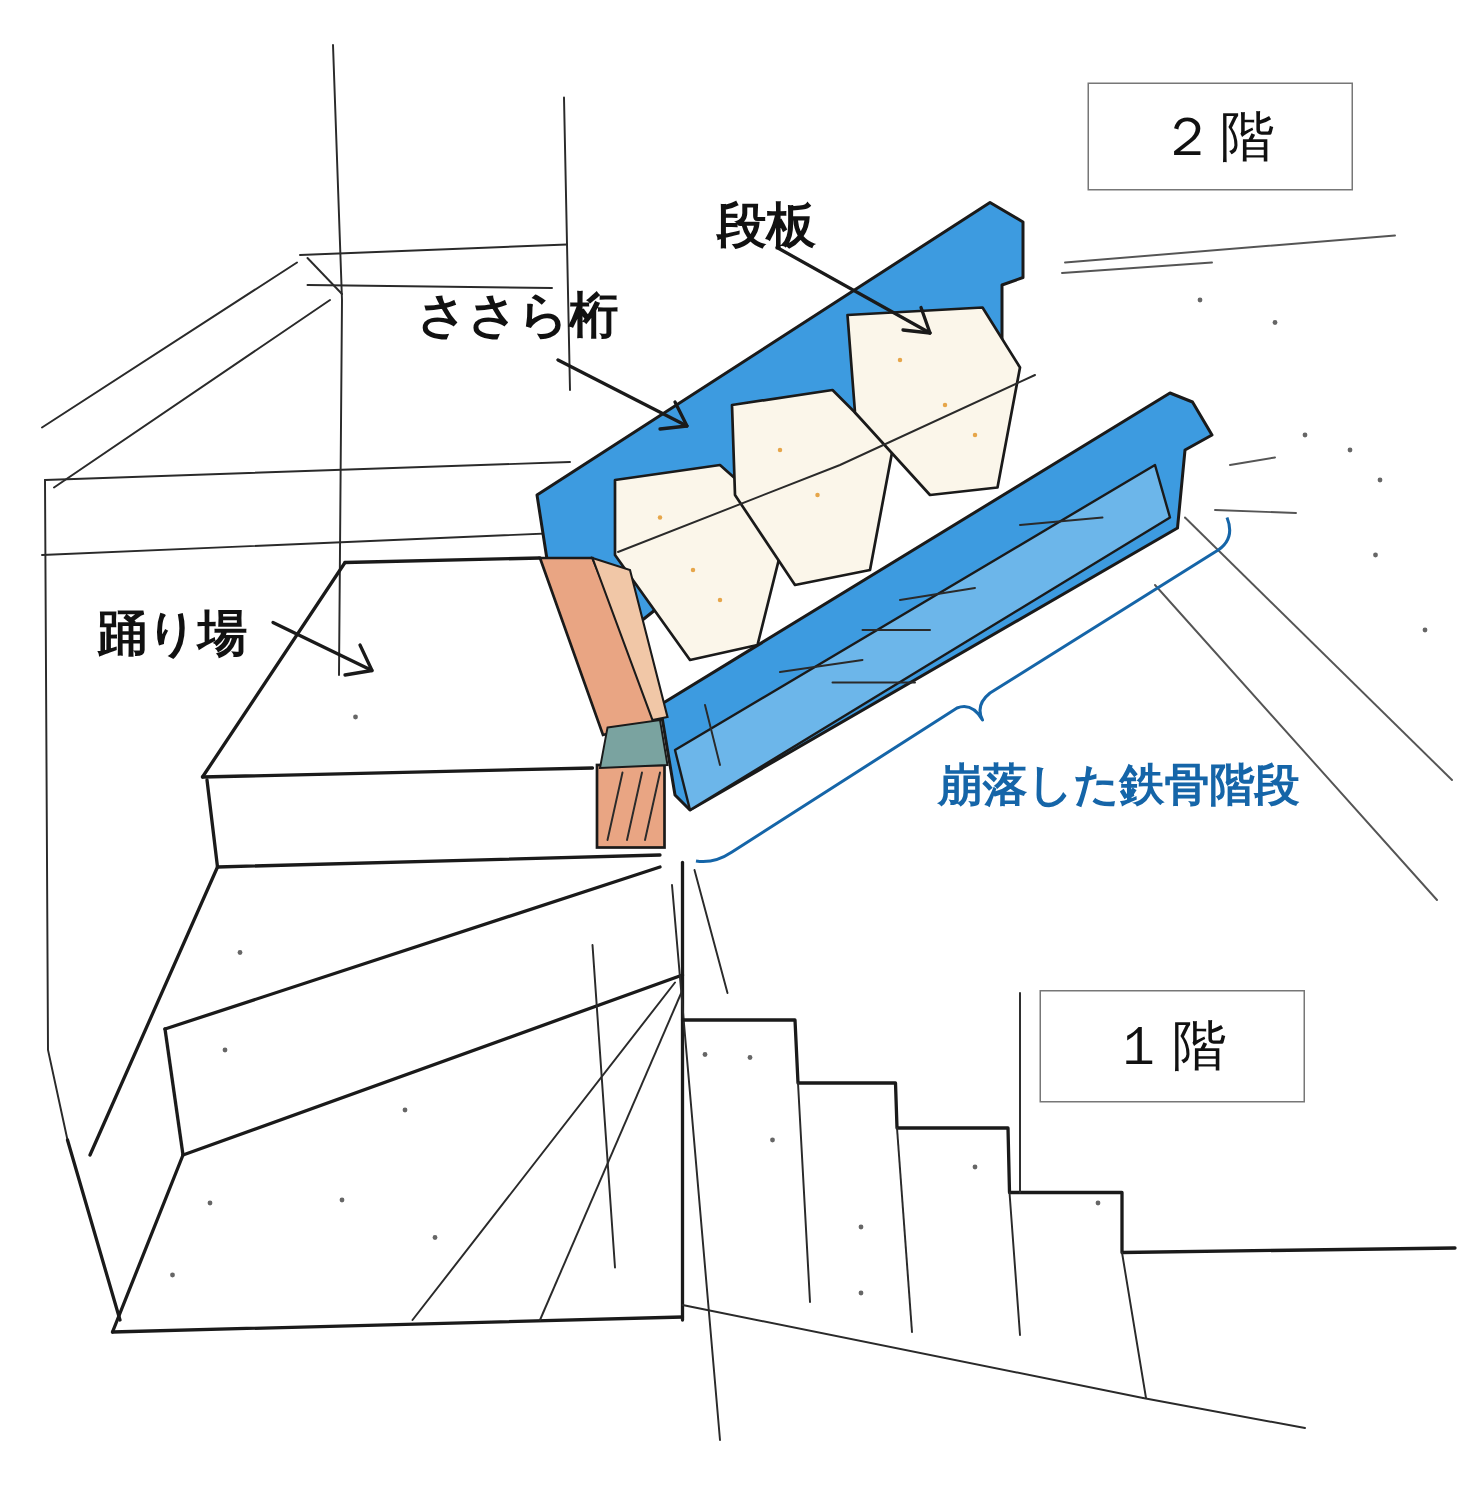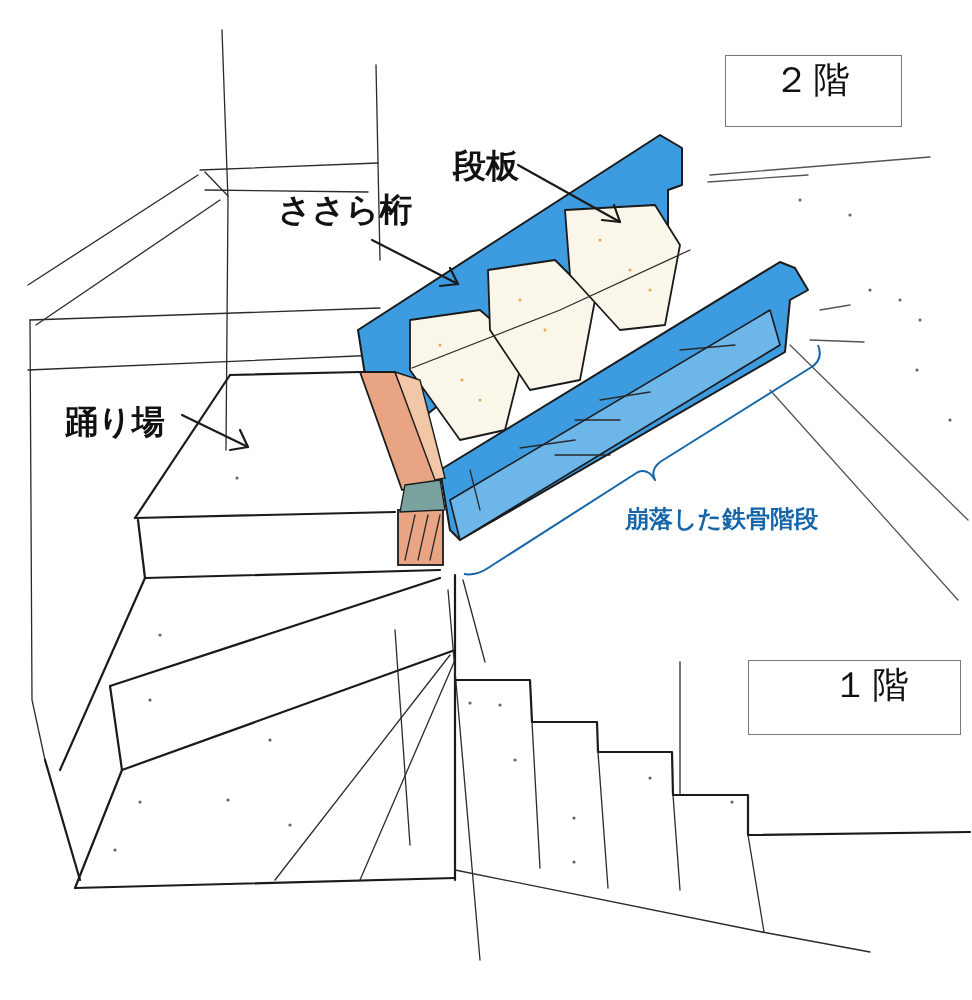--- a/index.html
+++ b/index.html
@@ -12,24 +12,24 @@
     .blue-fill { fill: #3d9be0; stroke: #1a1a1a; stroke-width: 2; stroke-linejoin: round; }
     .blue-light { fill: #6cb6ea; stroke: #1a1a1a; stroke-width: 1.6; stroke-linejoin: round; }
     .tread { fill: #fbf6ea; stroke: #1a1a1a; stroke-width: 1.8; stroke-linejoin: round; }
     .brick { fill: #e9a583; stroke: #1a1a1a; stroke-width: 1.8; }
     .brick-light { fill: #f1c7a7; stroke: #1a1a1a; stroke-width: 1.4; }
     .dot { fill: #666; }
     .dot-o { fill: #e6a64a; }
     .brace { fill: none; stroke: #1565a8; stroke-width: 2; stroke-linejoin: round; }
 
     .floor-box { position: absolute; background: #fff; border: 1.5px solid #777;
-                 display: flex; justify-content: center;
+                 display: flex; align-items: center; justify-content: center;
                  font-size: 36px; color: #111; letter-spacing: 4px; }
     .label { position: absolute; font-weight: bold; color: #111; font-size: 33px; white-space: nowrap; }
-    .label-blue { color: #1565a8; font-size: 24px; text-align: center; }
+    .label-blue { color: #1565a8; font-size: 30px; text-align: center; }
   </style>
 </head>
 <body>
 
 <svg id="sketch" viewBox="0 0 972 1000" xmlns="http://www.w3.org/2000/svg">
 
   <g>
     <path class="ln-thin" d="M222 30 L228 200 L226 450"></path>
     <path class="ln-thin" d="M376 65 L380 260"></path>
     <path class="ln-thin" d="M30 320 L380 308"></path>
@@ -151,20 +151,20 @@
     <circle class="dot-o" cx="545" cy="330" r="1.5"></circle>
       <circle class="dot-o" cx="600" cy="240" r="1.5"></circle>
     <circle class="dot-o" cx="630" cy="270" r="1.5"></circle>
       <circle class="dot-o" cx="650" cy="290" r="1.5"></circle>
   </g>
 </svg>
 
 <div class="floor-box" style="left:725px; top:55px; width:175px; height:70px;">
   <span>２階</span>
 </div>
-<div class="floor-box" style="left:748px; top:660px; width:175px; height:73px;padding-left:36px;">
+<div class="floor-box" style="left:693px; top:660px; width:175px; height:73px;">
   <span>１階</span>
 </div>
 
-<div class="label" style="left:453px; top:128px;margin-top:16px;">段板</div>
+<div class="label" style="left:478px; top:128px;">段板</div>
 <div class="label" style="left:278px; top:188px;">ささら桁</div>
 <div class="label" style="left:65px; top:400px;">踊り場</div>
 <div class="label label-blue" style="left:625px; top:503px;">崩落した鉄骨階段</div>
 
 </body></html>

